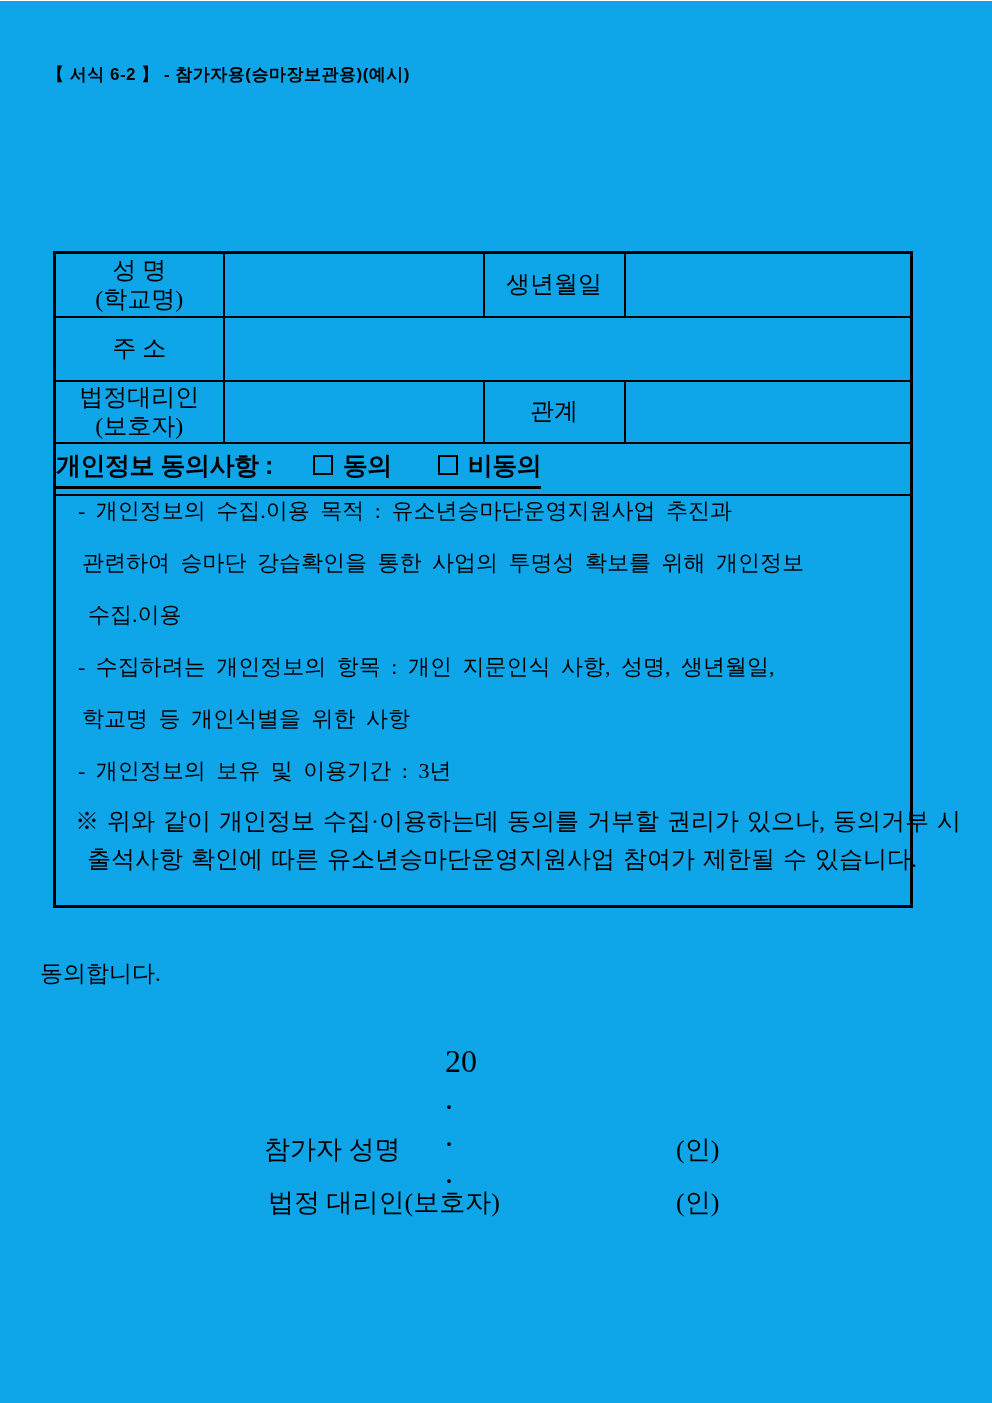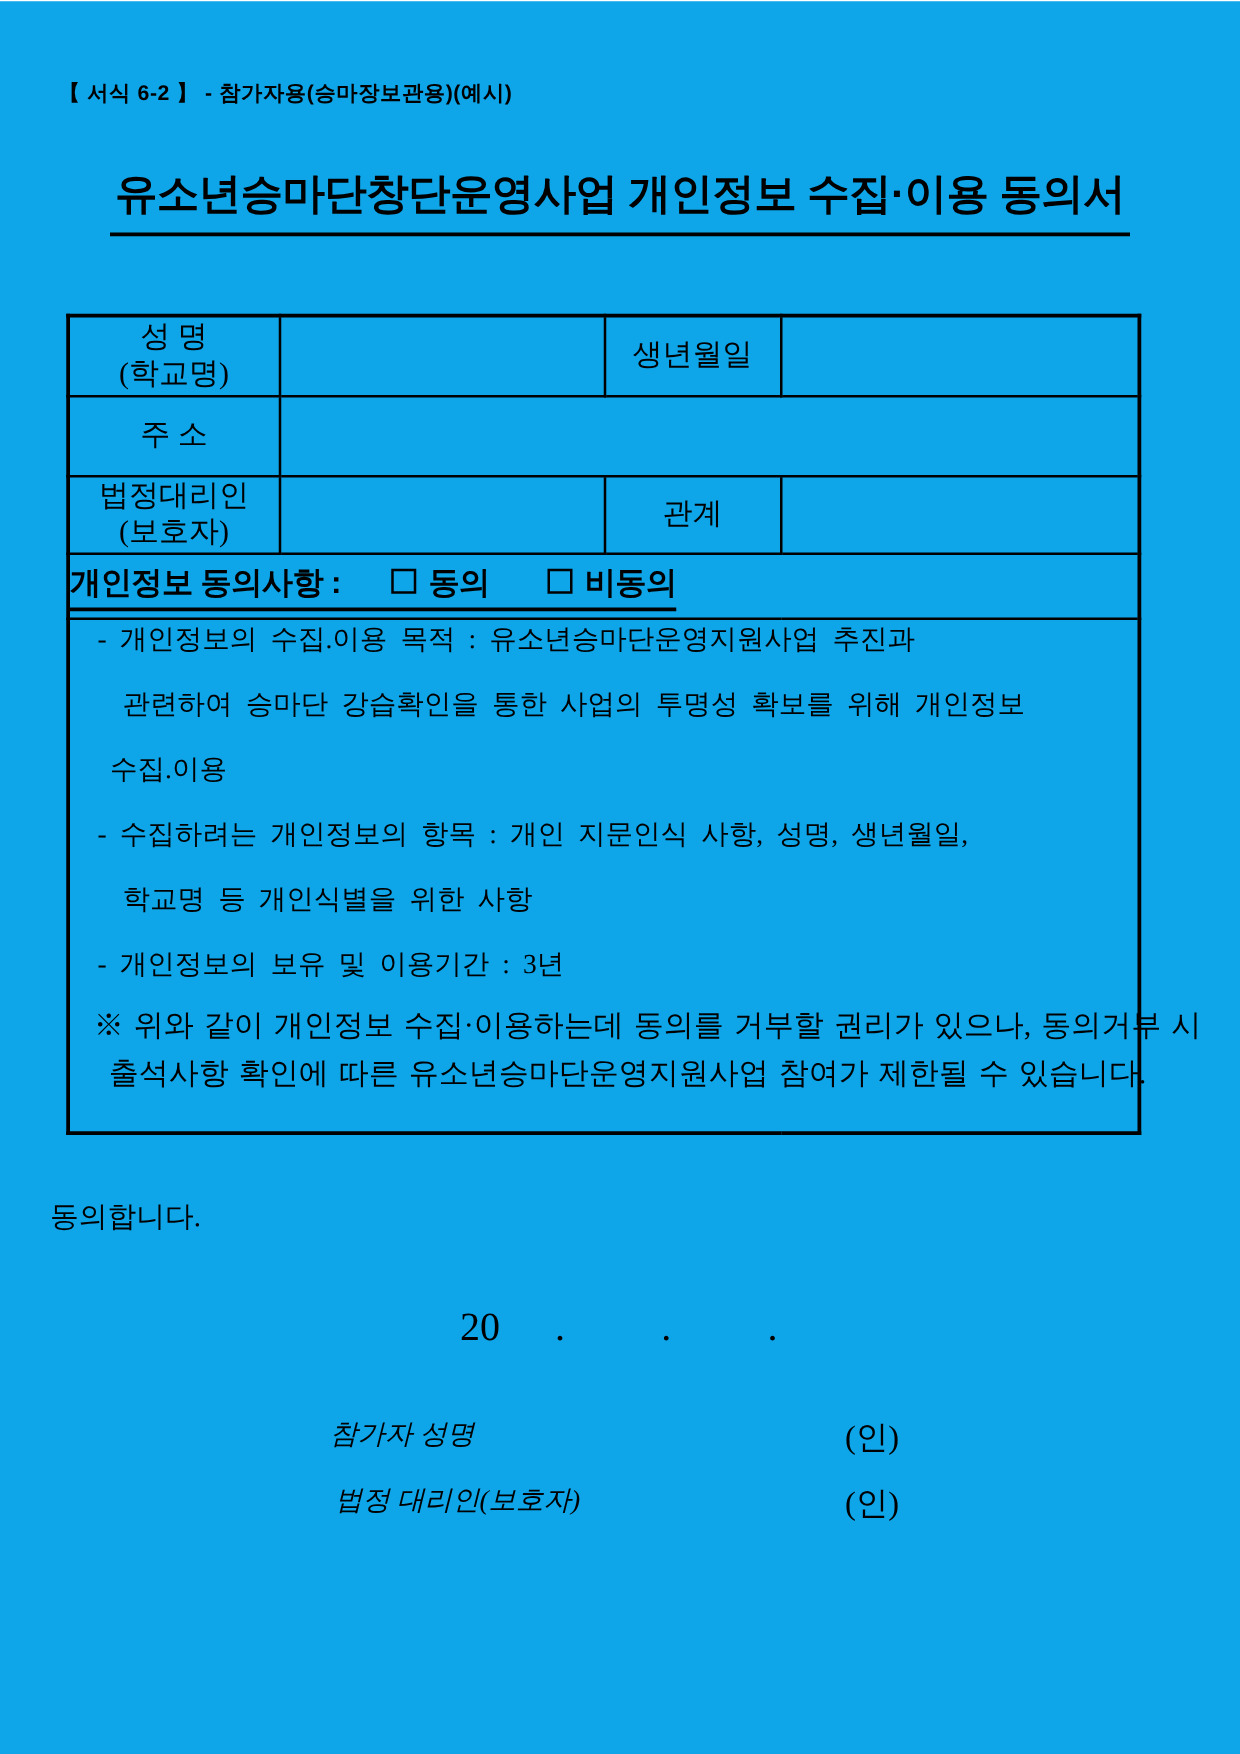--- a/index.html
+++ b/index.html
@@ -48,54 +48,51 @@
   .cbx {
     width:16px; height:16px; border:2px solid #000;
     display:inline-block; flex:0 0 auto;
   }
   .cbx.first { margin:0 10px 0 40px; }
   .cbx.second { margin:0 10px 0 46px; }
   
   td.notice-cell { vertical-align:top; padding:26px 10px 0 0; }
   .ln { font-size:22px; line-height:30px; margin-bottom:22px; word-spacing:5px; white-space:nowrap; }
   .note { font-size:24px; line-height:26px; margin-bottom:12px; word-spacing:2px; white-space:nowrap; }
-  .i0 { padding-left:22px; } .i1 { padding-left:32px; } .i2 { padding-left:42px; }
+  .i0 { padding-left:22px; } .i1 { padding-left:32px; } .i2 { padding-left:26px; }
   .n0 { padding-left:19px; } .n1 { padding-left:31px; }
   
   .agreement {
     position:absolute; top:950px; left:40px; width:912px;
     font-size:23px; line-height:45px; word-spacing:5px;
   }
   .ag1 { text-indent:30px; white-space:nowrap; }
   
   .date-line {
     position:absolute; top:1042px; left:368px;
-    font-size:32px; display:flex; align-items:baseline;
+    font-size:32px; display:flex; align-items:baseline;flex-direction:column;
   }
   .date-line .dot1 { margin-left:44px; }
   .date-line .dot2 { margin-left:77px; }
   .date-line .dot3 { margin-left:77px; }
   
-  .sig-label { position:absolute; font-size:22px; white-space:nowrap;font-style:italic; }
+  .sig-label { position:absolute; font-size:26px; white-space:nowrap; }
   .sig-seal  { position:absolute; font-size:26px; }
   .sig1-label { top:1131px; left:264px; }
   .sig1-seal  { top:1131px; left:676px; }
   .sig2-label { top:1184px; left:268px; }
   .sig2-seal  { top:1184px; left:676px; }
 </style>
 </head>
 <body>
 
 <div class="page">
 
   <div class="form-code">【 서식 6-2 】 - 참가자용(승마장보관용)(예시)</div>
 
-  <div class="title-wrap">
-    <span class="doc-title">유소년승마단창단운영사업 개인정보 수집·이용 동의서</span>
-  </div>
 
   <table class="info">
     <colgroup>
       <col style="width:169px">
         <col style="width:260px">
         <col style="width:141px">
         <col style="width:287px">
     </colgroup>
     <tbody>
         <tr class="r1">

